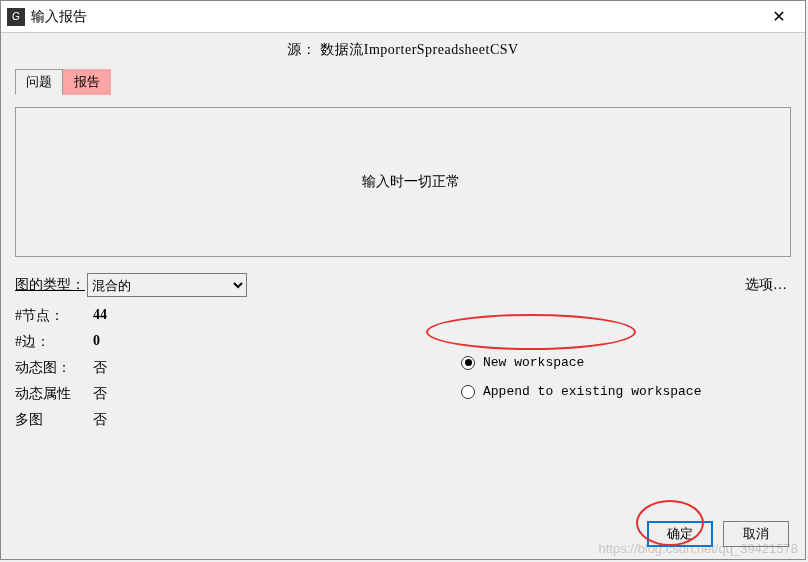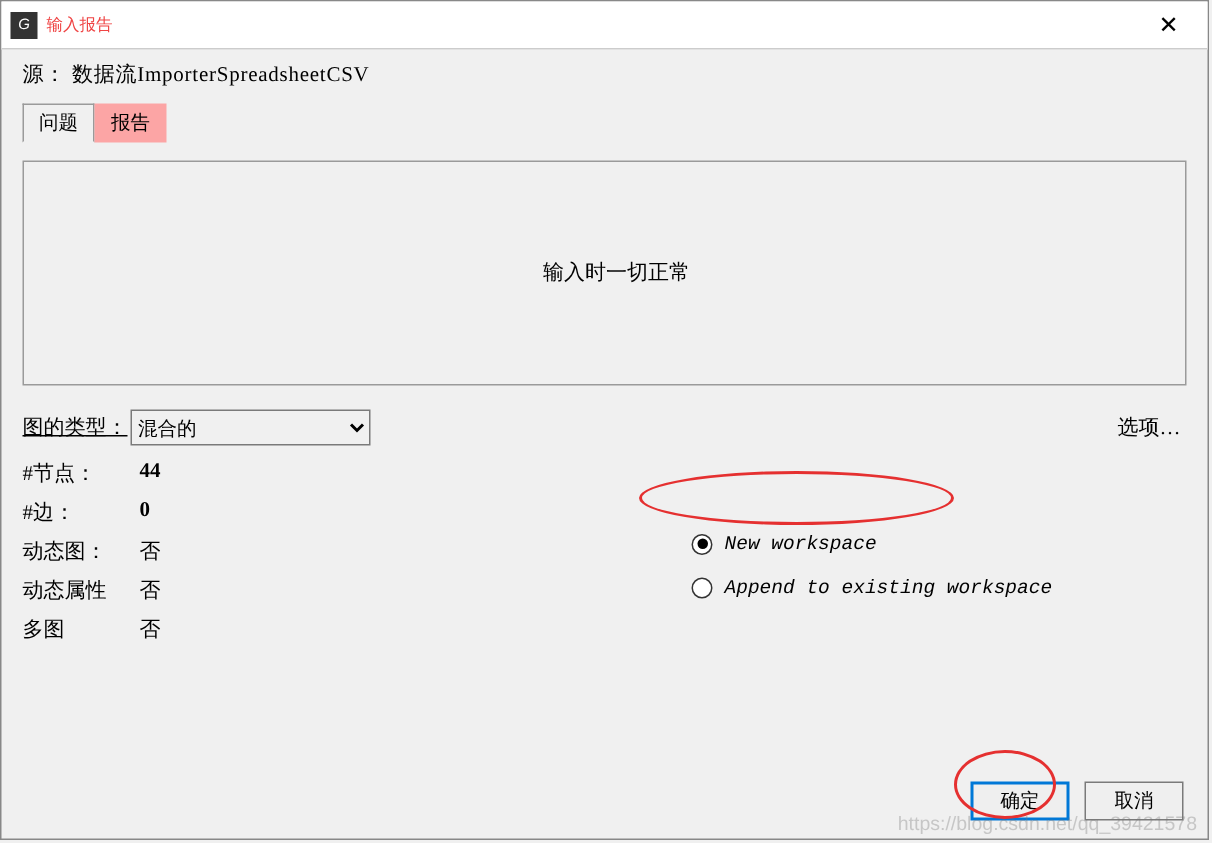--- a/index.html
+++ b/index.html
@@ -31,37 +31,38 @@
   }
   .app-icon {
     width: 18px; height:18px;
     background: #333;
     color:#fff;
     font-size:10px;
     display:flex; align-items:center; justify-content:center;
     font-style: italic;
     margin-right: 6px;
   }
-  .title-text { flex:1; font-size:11px; color:#ef4444; font-family:"SimSun","NSimSun",serif;}
+  .title-text { flex:1; font-size:14px; color:#000000; font-family:"SimSun","NSimSun",serif;}
   .close-x {
     width: 40px; height: 30px;
     display:flex; align-items:center; justify-content:center;
     font-size:16px;
     cursor:pointer;
   }
   .content {
     flex:1;
     padding: 8px 14px 8px 14px;
     position: relative;
   }
   .source-line {
     font-family:"SimSun","NSimSun",serif;
     font-size:14px;
     margin-bottom: 10px;
     letter-spacing:0.5px;
+    text-align:center;
   }
   .tabs {
     display:flex;
     gap:0;
     margin-bottom:13px;
     position: relative;
     z-index:2;
   }
   .tab {
     padding: 3px 10px;
@@ -138,21 +139,20 @@
     left:460px;
     top:322px;
     font-family:"Courier New","SimSun",monospace;
     font-size:13px;
   }
   .radio-row {
     display:flex;
     align-items:center;
     margin-bottom:14px;
     cursor:pointer;
-    font-style:italic;
   }
   .radio-outer {
     width:14px;height:14px;border:1px solid #333;border-radius:50%;
     display:flex;align-items:center;justify-content:center;
     margin-right:8px;
     background:#fff;
   }
   .radio-inner {
     width:7px;height:7px;border-radius:50%;background:#000;
   }

